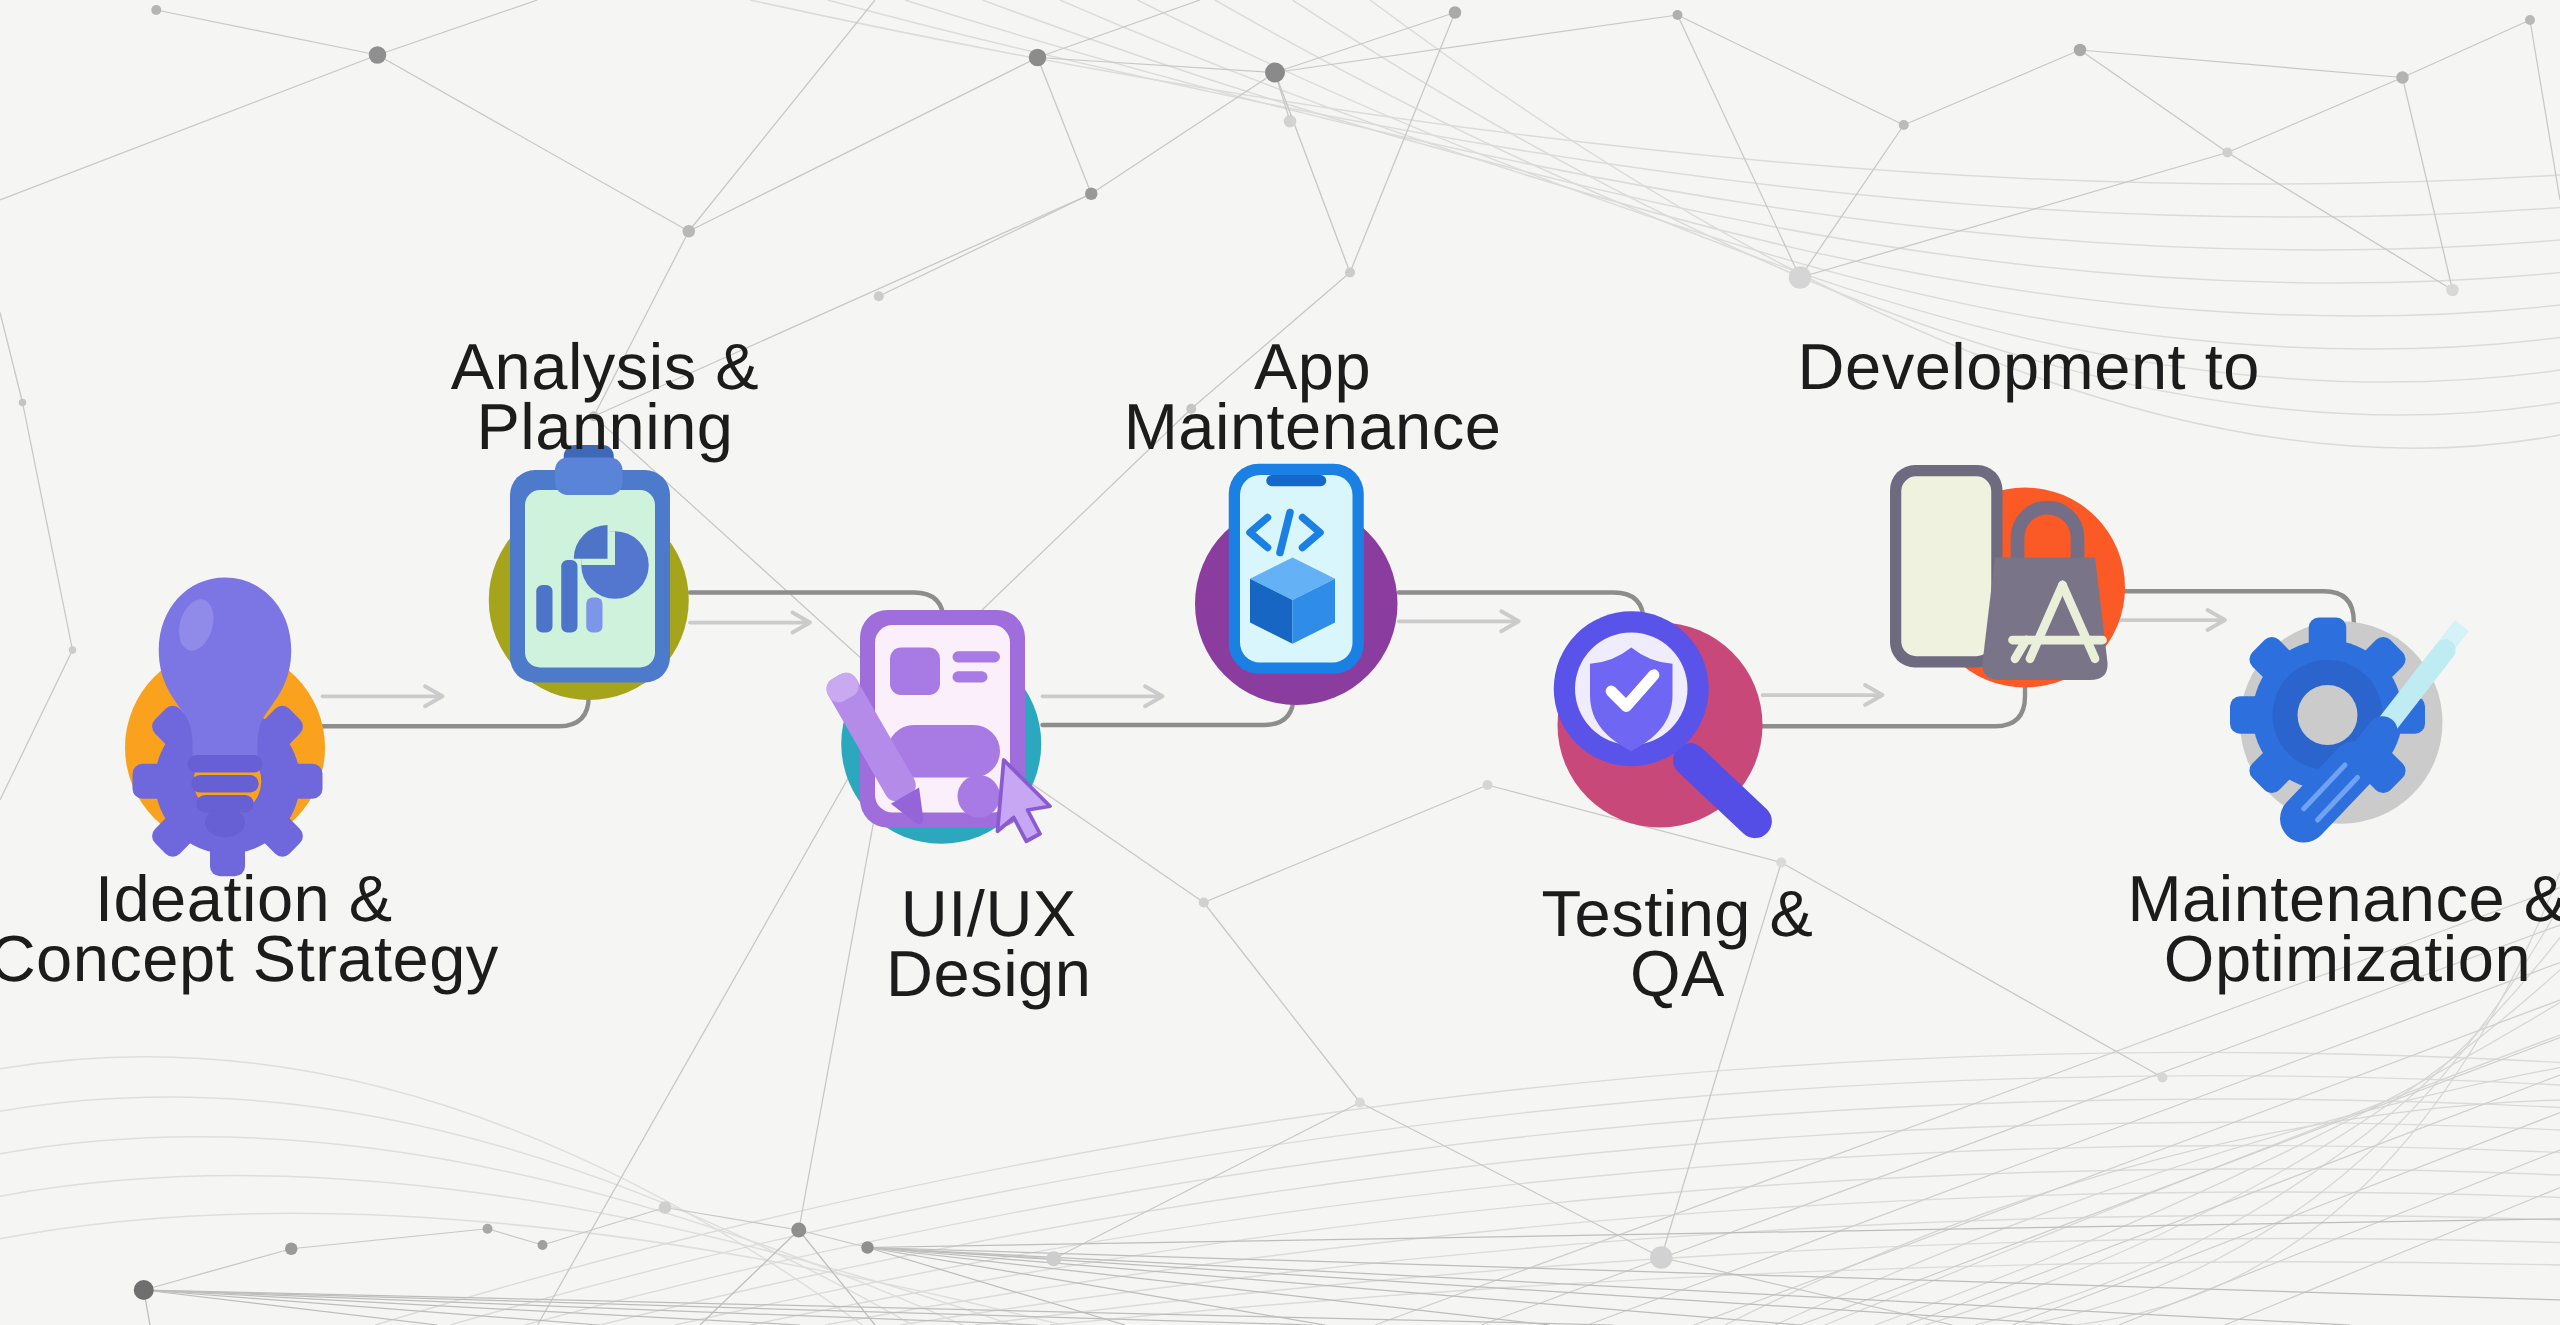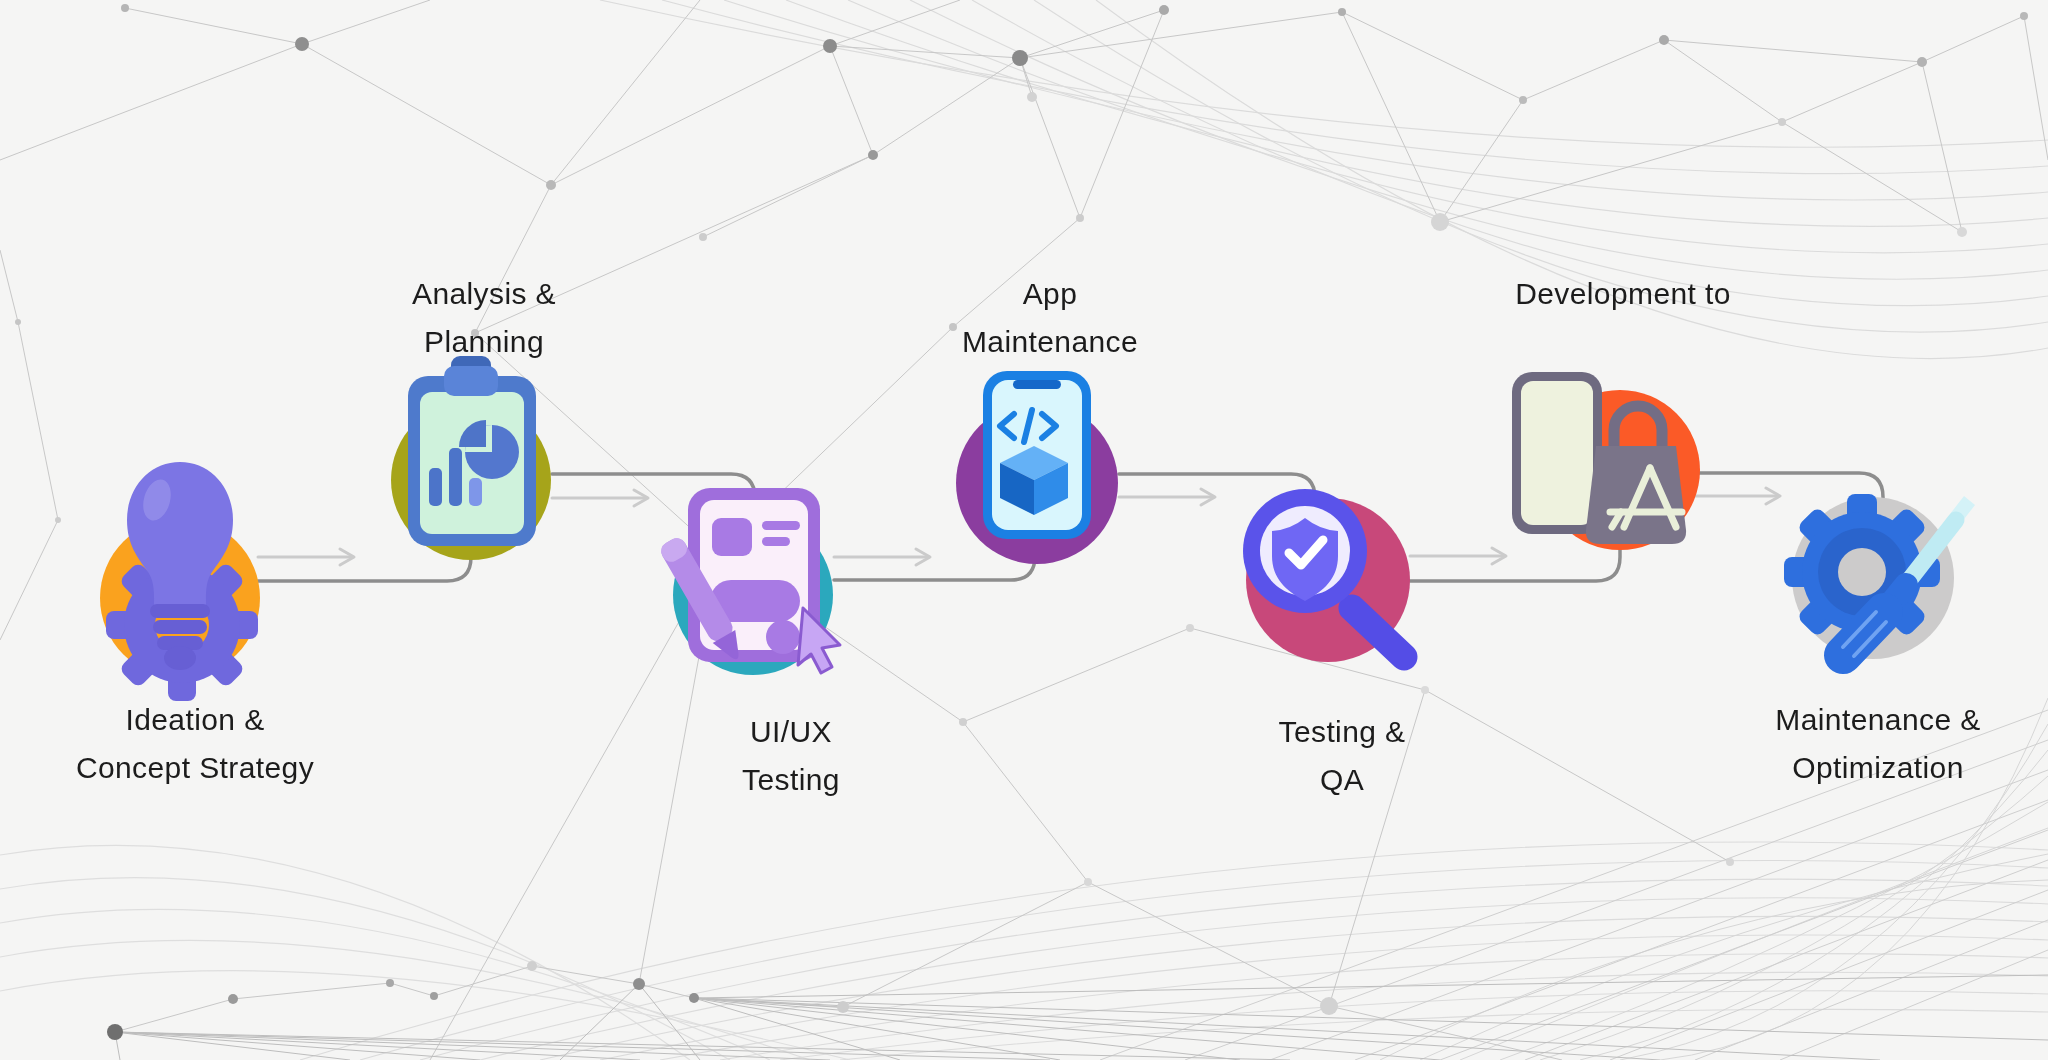--- a/index.html
+++ b/index.html
@@ -9,21 +9,21 @@
     background:#f5f5f4;
     overflow:hidden;
     font-family:"Liberation Sans", sans-serif;
   }
   .layer{position:absolute;left:0;top:0;width:2048px;height:1060px;}
   .stage-label{
     position:absolute;
     width:440px;
     margin-left:-220px;
     text-align:center;
-    font-size:30px;
+    font-size:52px;
     line-height:48px;
     font-weight:500;
     letter-spacing:.4px;
     color:#1c1c1c;
     white-space:nowrap;
   }
   .stage-label span{display:block;}
 </style>
 </head>
 <body>
@@ -388,21 +388,21 @@
   <div class="stage-label" style="left:195px;top:696px;">
     <span>Ideation &amp;</span>
     <span>Concept Strategy</span>
   </div>
   <div class="stage-label" style="left:484px;top:270px;">
     <span>Analysis &amp;</span>
     <span>Planning</span>
   </div>
   <div class="stage-label" style="left:791px;top:696px;margin-top:12px;">
     <span>UI/UX</span>
-    <span>Testing</span>
+    <span>Design</span>
   </div>
   <div class="stage-label" style="left:1050px;top:270px;">
     <span>App</span>
     <span>Maintenance</span>
   </div>
   <div class="stage-label" style="left:1342px;top:696px;margin-top:12px;">
     <span>Testing &amp;</span>
     <span>QA</span>
   </div>
   <div class="stage-label" style="left:1623px;top:270px;">

